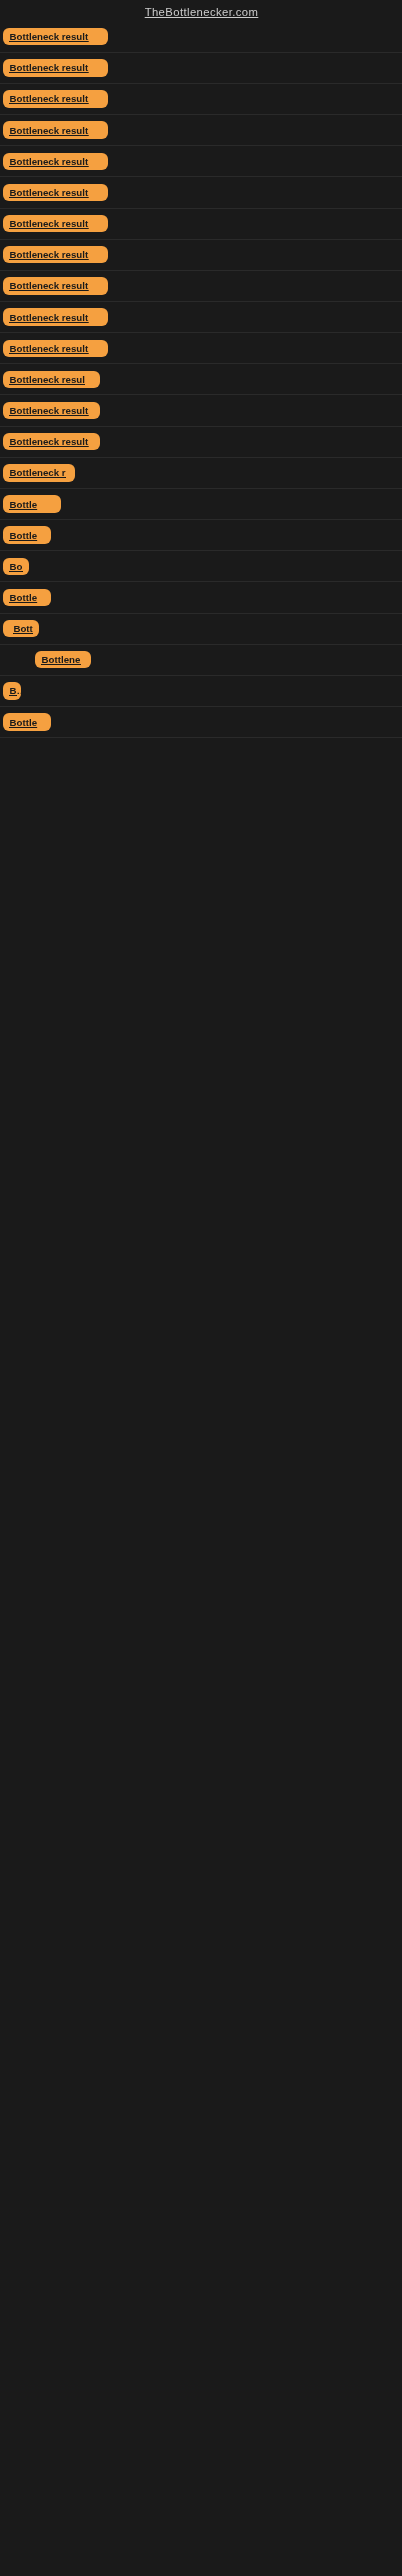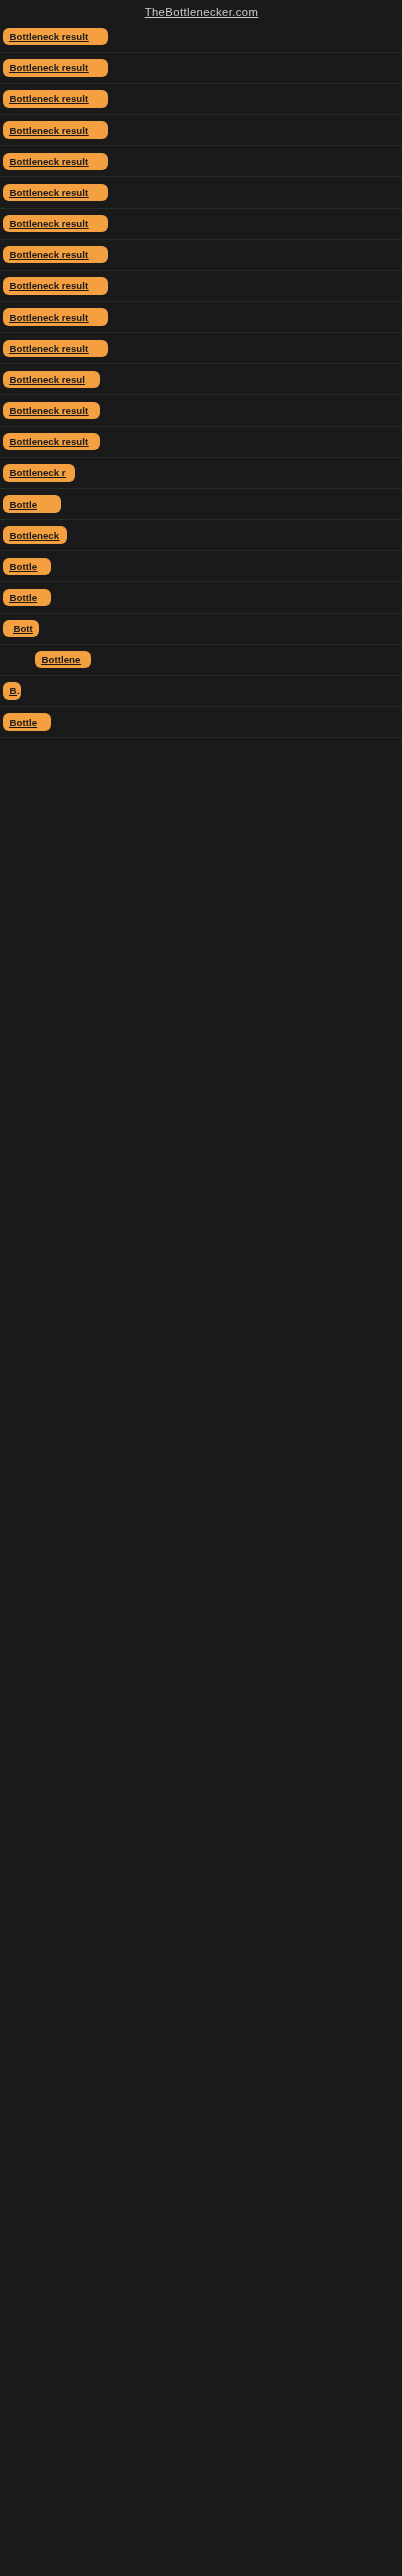--- a/index.html
+++ b/index.html
@@ -93,24 +93,24 @@
     <div class="row">
       <span class="bottleneck-badge" style="max-width: 97px; width: 97px;">Bottleneck result</span>
     </div>
     <div class="row">
       <span class="bottleneck-badge" style="max-width: 72px; width: 84px;">Bottleneck r</span>
     </div>
     <div class="row">
       <span class="bottleneck-badge" style="max-width: 58px; width: 58px;">Bottle</span>
     </div>
     <div class="row">
-      <span class="bottleneck-badge" style="max-width: 64px; width: 64px;">Bottleneck</span>
+      <span class="bottleneck-badge" style="max-width: 48px; width: 48px;">Bottle</span>
     </div>
     <div class="row">
-      <span class="bottleneck-badge" style="max-width: 48px; width: 48px;">Bottle</span>
+      <span class="bottleneck-badge" style="max-width: 26px; width: 26px;">Bo</span>
     </div>
     <div class="row">
       <span class="bottleneck-badge" style="max-width: 48px; width: 48px;">Bottle</span>
     </div>
     <div class="row">
       <span class="bottleneck-badge" style="max-width: 36px; width: 36px; text-align: right;">Bott</span>
     </div>
     <div class="row">
       <span class="bottleneck-badge" style="max-width: 56px; width: 56px; margin-left: 32px;">Bottlene</span>
     </div>

